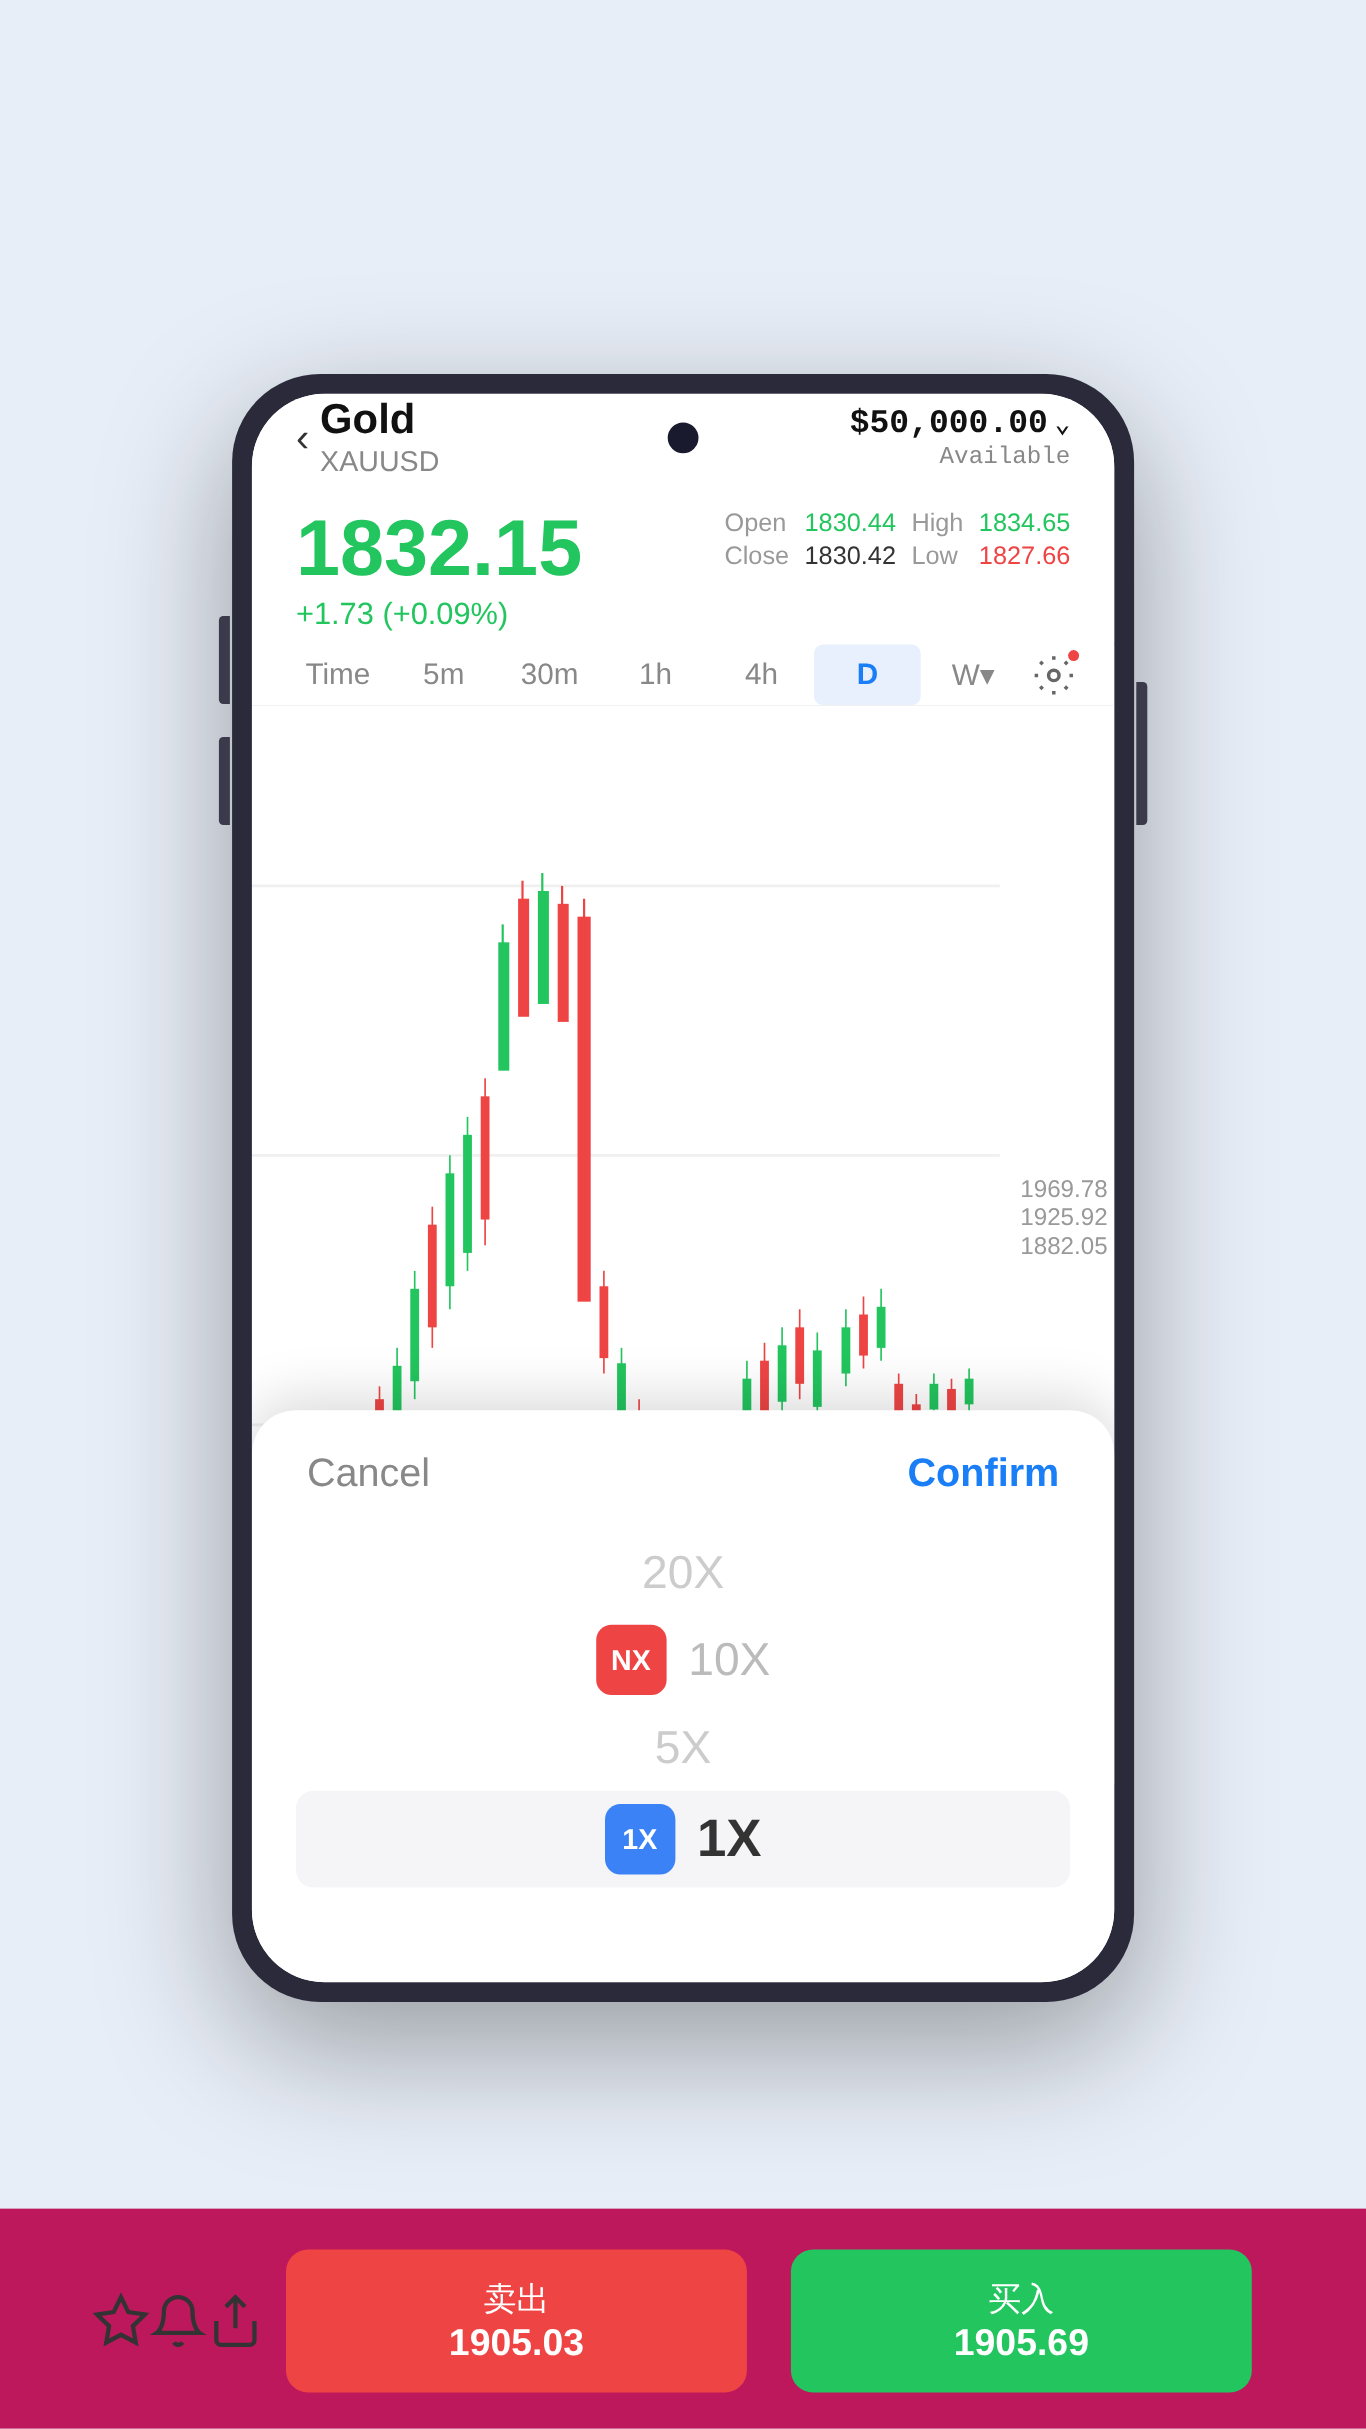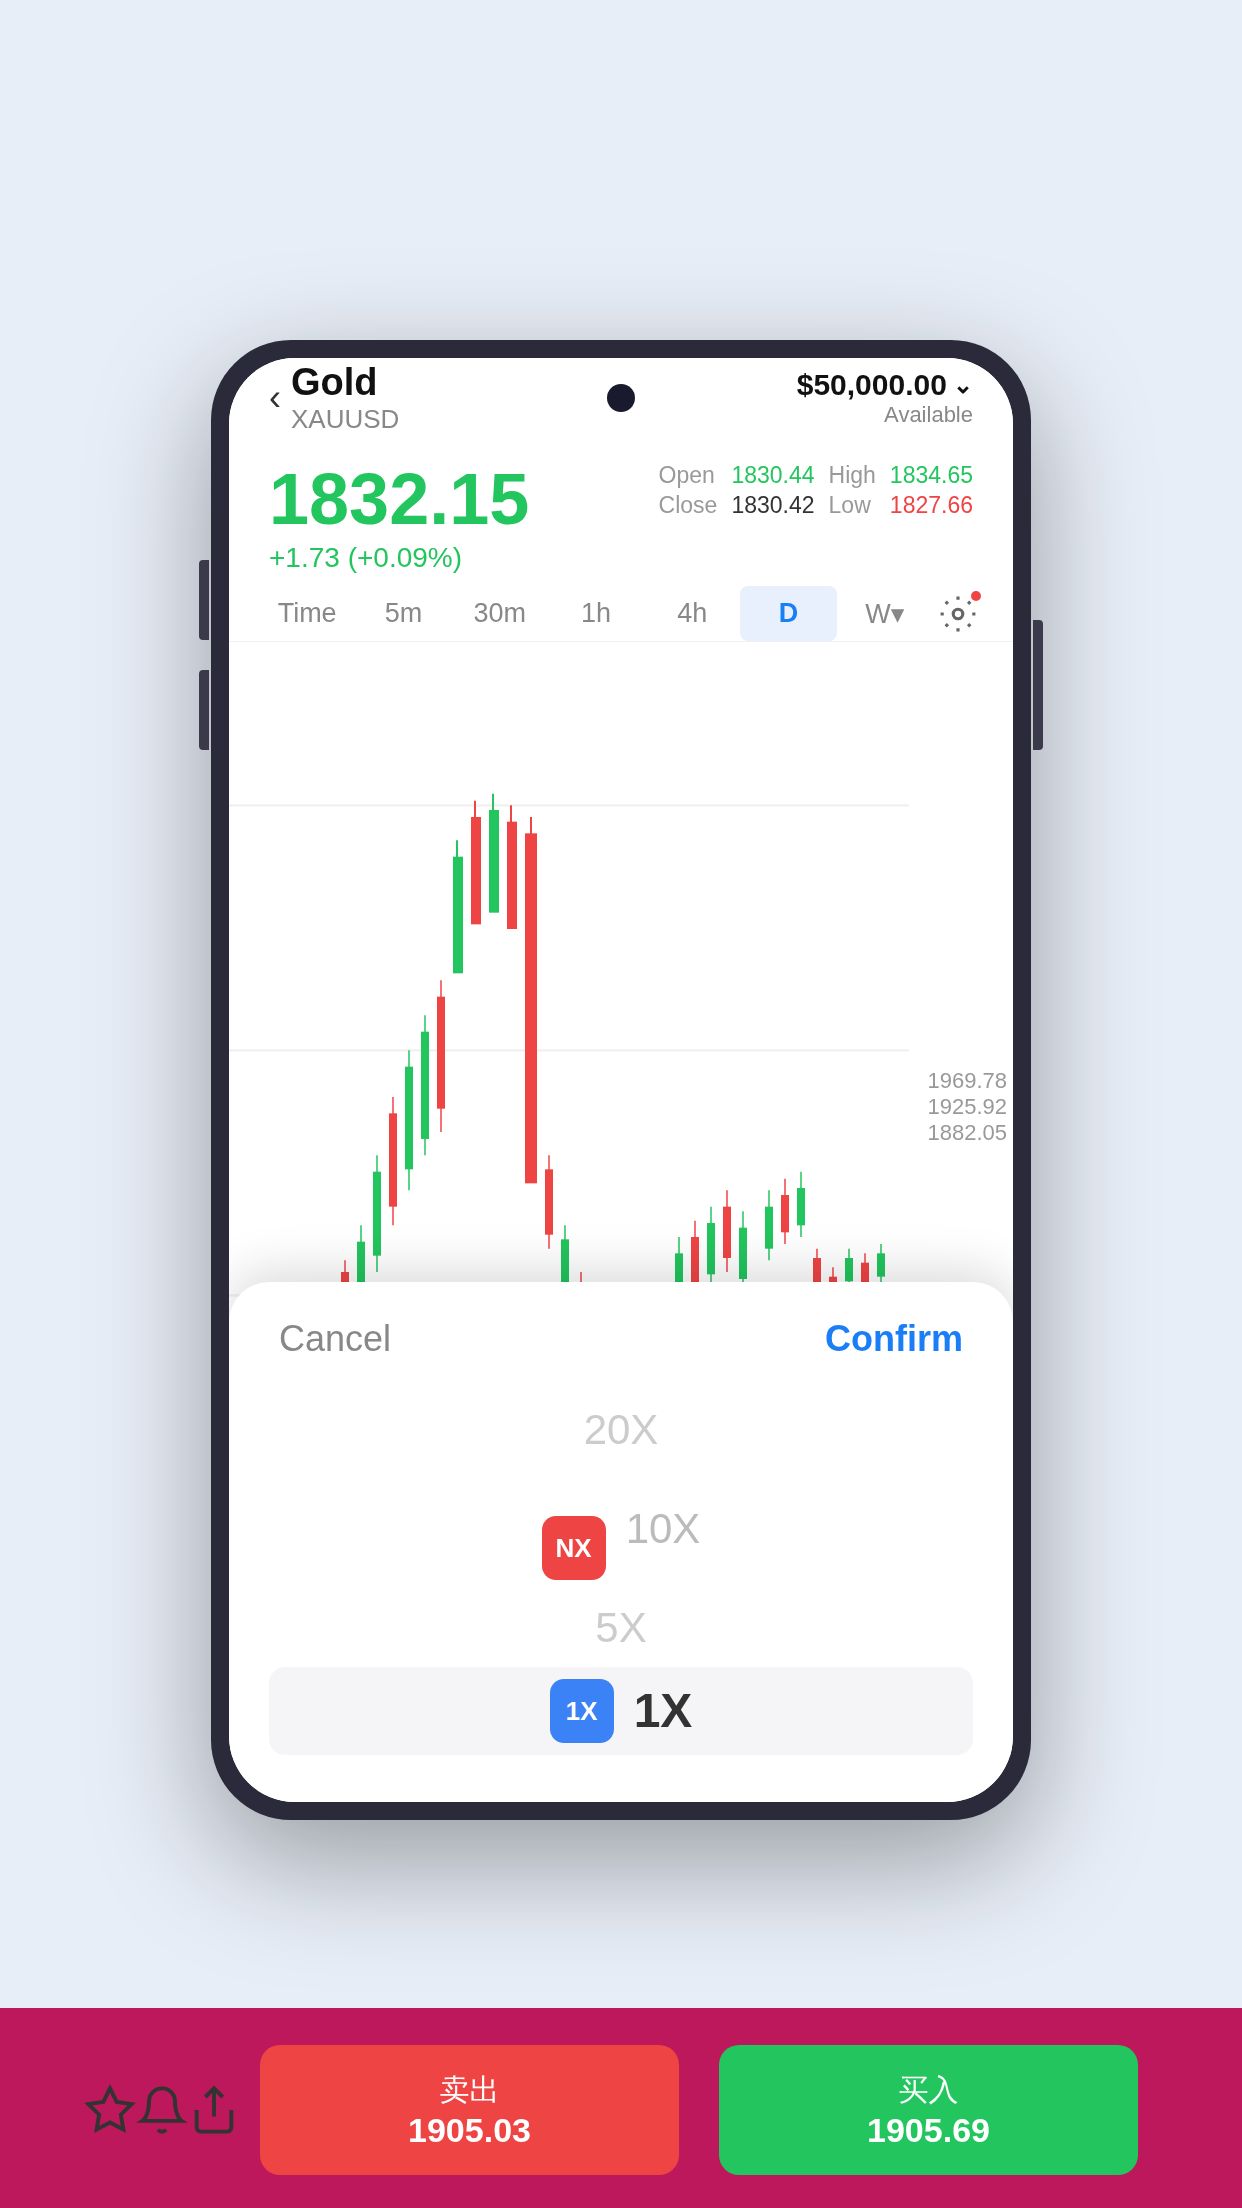--- a/index.html
+++ b/index.html
@@ -109,20 +109,21 @@
       color: #111;
     }
 
     .asset-sub {
       font-size: 26px;
       color: #888;
     }
 
     .balance-info {
       text-align: right;
+      font-family: Liberation Mono, monospace;
     }
 
     .balance-amount {
       font-size: 30px;
       font-weight: 600;
       color: #111;
       display: flex;
       align-items: center;
       gap: 6px;
     }
@@ -342,21 +343,20 @@
       display: flex;
       align-items: center;
       justify-content: center;
       font-size: 26px;
       font-weight: 800;
       color: #fff;
     }
 
     .nx-badge {
       background: #ef4444;
-      margin-top: 39px;
     }
 
     .onex-badge {
       background: #3b82f6;
     }
 
     
     .side-btn-left {
       position: absolute;
       left: -12px;

